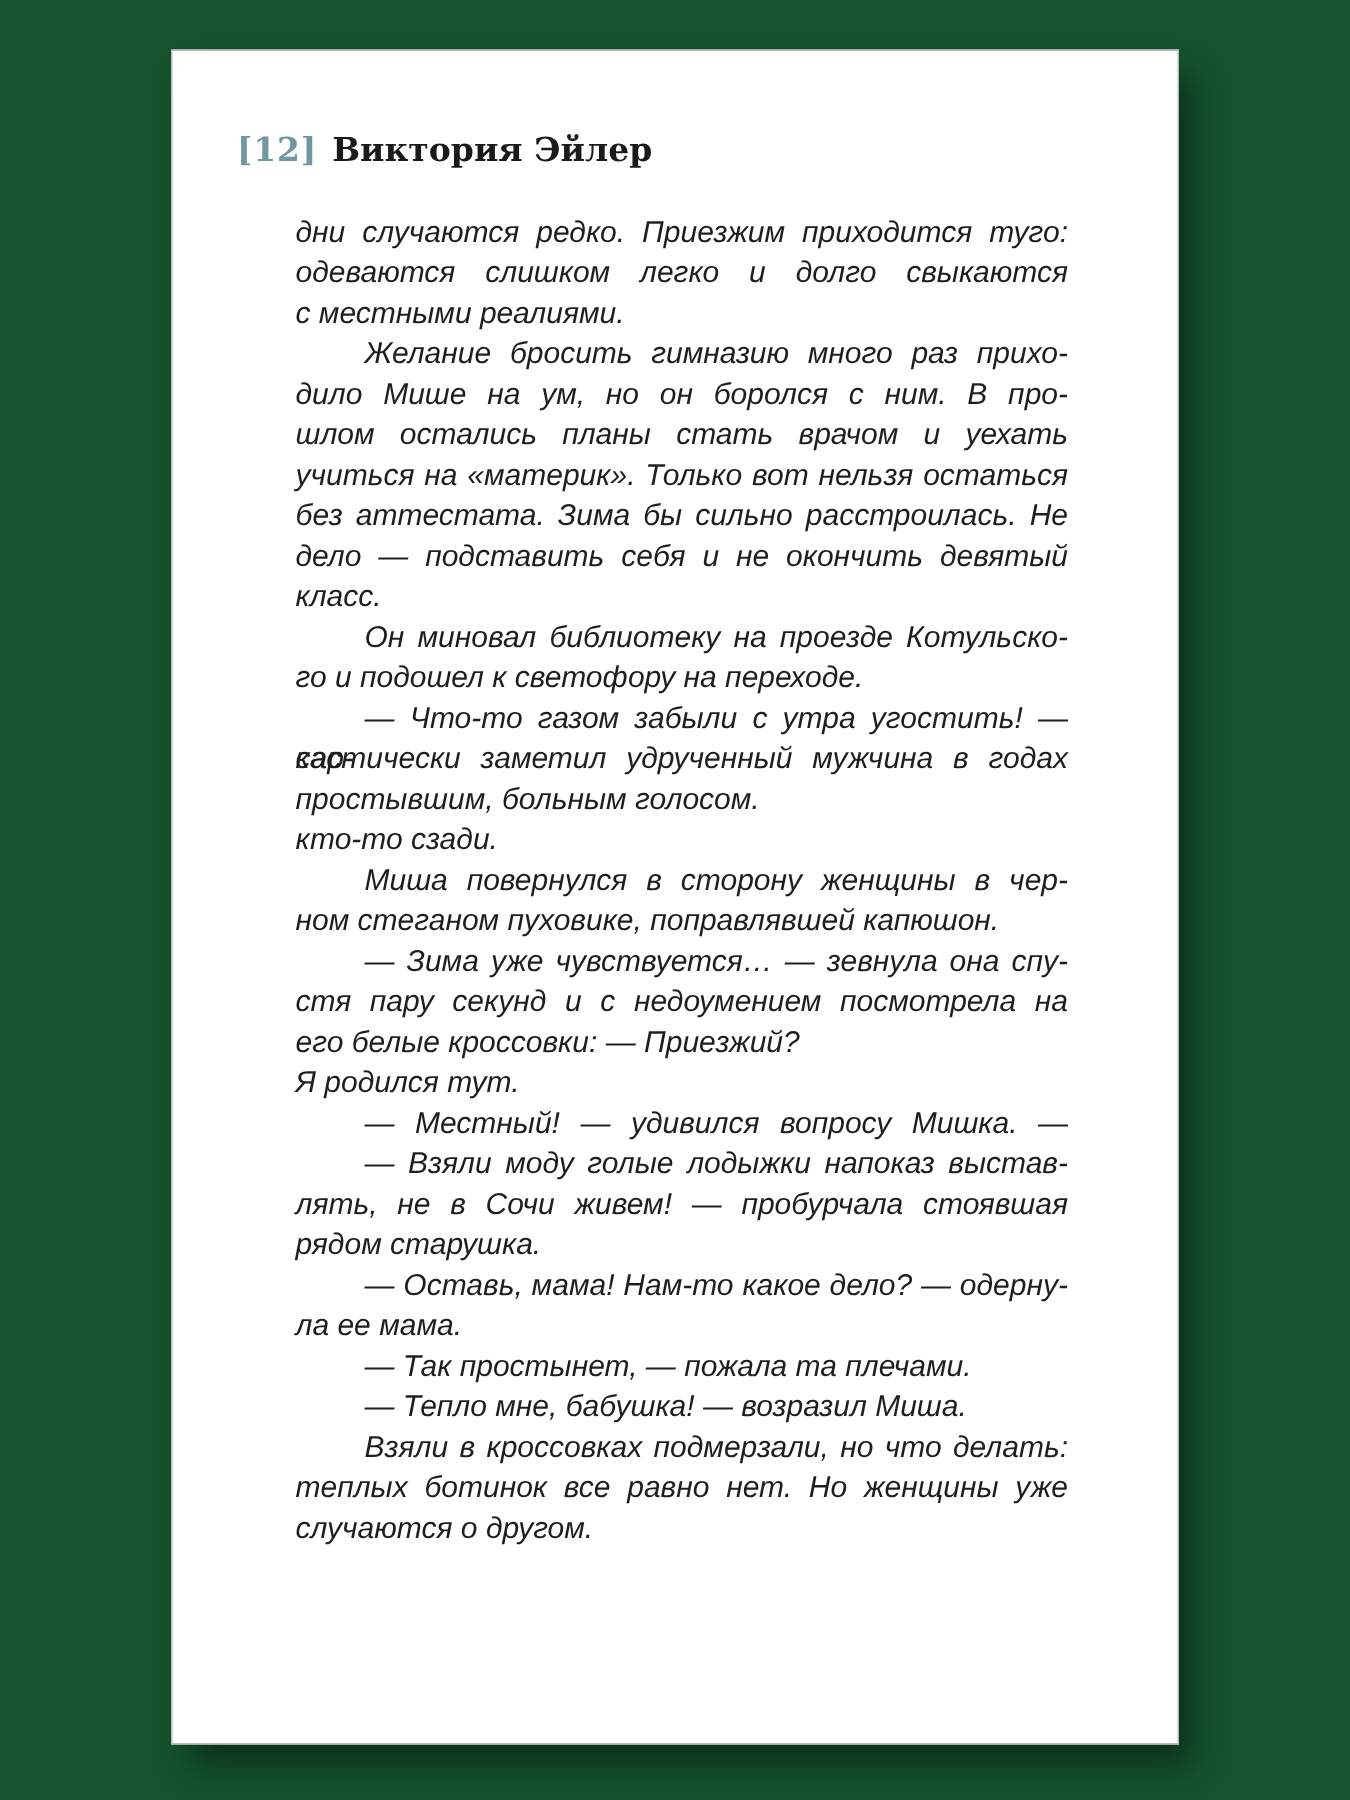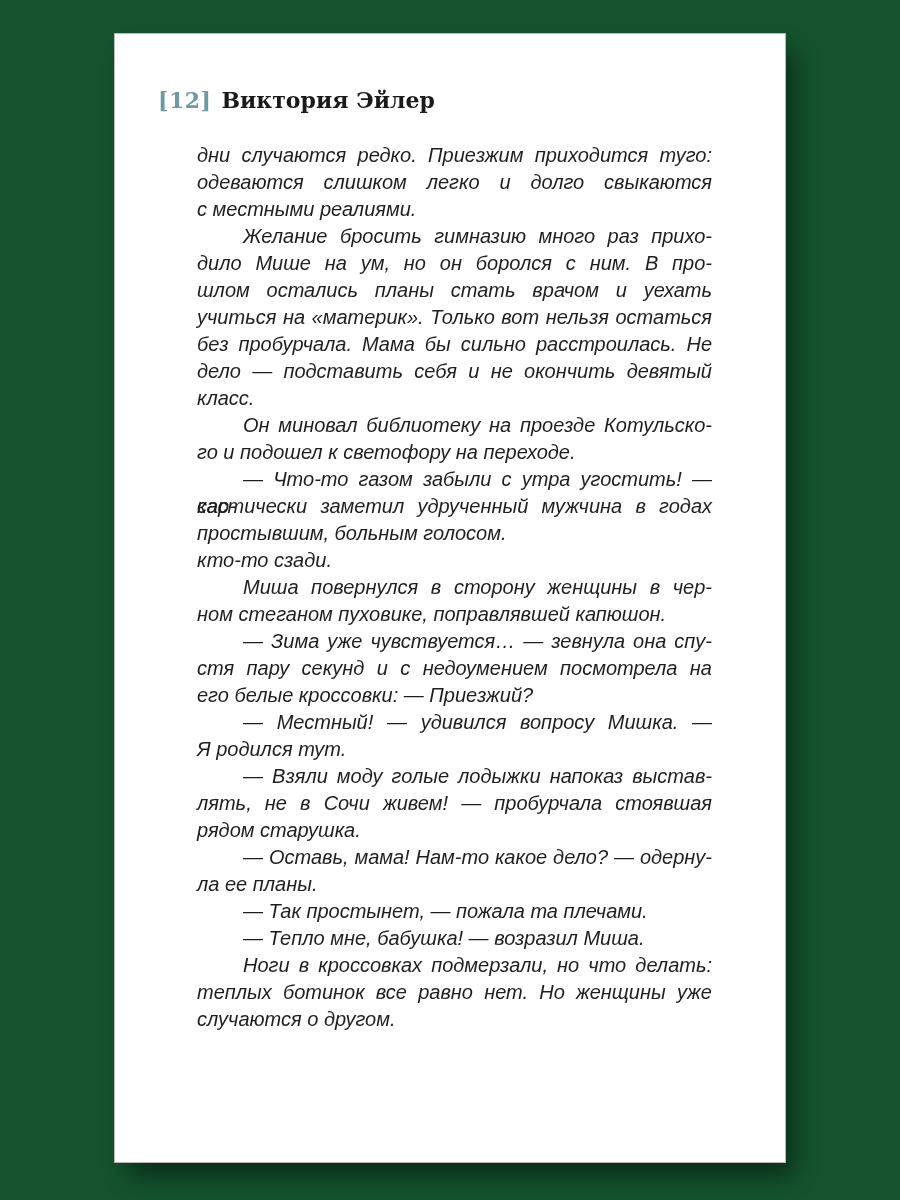--- a/index.html
+++ b/index.html
@@ -79,41 +79,41 @@
       <span class="page-number">[12]</span><span class="author">Виктория Эйлер</span>
     </div>
     <div class="body-text">
         <div class="line">дни случаются редко. Приезжим приходится туго:</div>
         <div class="line">одеваются слишком легко и долго свыкаются</div>
         <div class="line last">с местными реалиями.</div>
         <div class="line indent">Желание бросить гимназию много раз прихо-</div>
         <div class="line">дило Мише на ум, но он боролся с ним. В про-</div>
         <div class="line">шлом остались планы стать врачом и уехать</div>
         <div class="line">учиться на «материк». Только вот нельзя остаться</div>
-        <div class="line">без пробурчала. Мама бы сильно расстроилась. Не</div>
+        <div class="line">без аттестата. Зима бы сильно расстроилась. Не</div>
         <div class="line">дело — подставить себя и не окончить девятый</div>
         <div class="line last">класс.</div>
         <div class="line indent">Он миновал библиотеку на проезде Котульско-</div>
         <div class="line last">го и подошел к светофору на переходе.</div>
         <div class="line indent">— Что-то газом забыли с утра угостить! — сар-</div>
         <div class="line">кастически заметил удрученный мужчина в годах</div>
         <div class="line last">простывшим, больным голосом.</div>
         <div class="line last">кто-то сзади.</div>
         <div class="line indent">Миша повернулся в сторону женщины в чер-</div>
         <div class="line last">ном стеганом пуховике, поправлявшей капюшон.</div>
         <div class="line indent">— Зима уже чувствуется… — зевнула она спу-</div>
         <div class="line">стя пару секунд и с недоумением посмотрела на</div>
         <div class="line last">его белые кроссовки: — Приезжий?</div>
+        <div class="line last">Я родился тут.</div>
         <div class="line indent">— Местный! — удивился вопросу Мишка. —</div>
-        <div class="line last">Я родился тут.</div>
         <div class="line indent">— Взяли моду голые лодыжки напоказ выстав-</div>
         <div class="line">лять, не в Сочи живем! — пробурчала стоявшая</div>
         <div class="line last">рядом старушка.</div>
         <div class="line indent">— Оставь, мама! Нам-то какое дело? — одерну-</div>
-        <div class="line last">ла ее планы.</div>
+        <div class="line last">ла ее мама.</div>
         <div class="line indent last">— Так простынет, — пожала та плечами.</div>
         <div class="line indent last">— Тепло мне, бабушка! — возразил Миша.</div>
-        <div class="line indent">Ноги в кроссовках подмерзали, но что делать:</div>
+        <div class="line indent">Взяли в кроссовках подмерзали, но что делать:</div>
         <div class="line">теплых ботинок все равно нет. Но женщины уже</div>
         <div class="line last">случаются о другом.</div>
       </div>
   </div>
 </div>
 
 </body></html>

